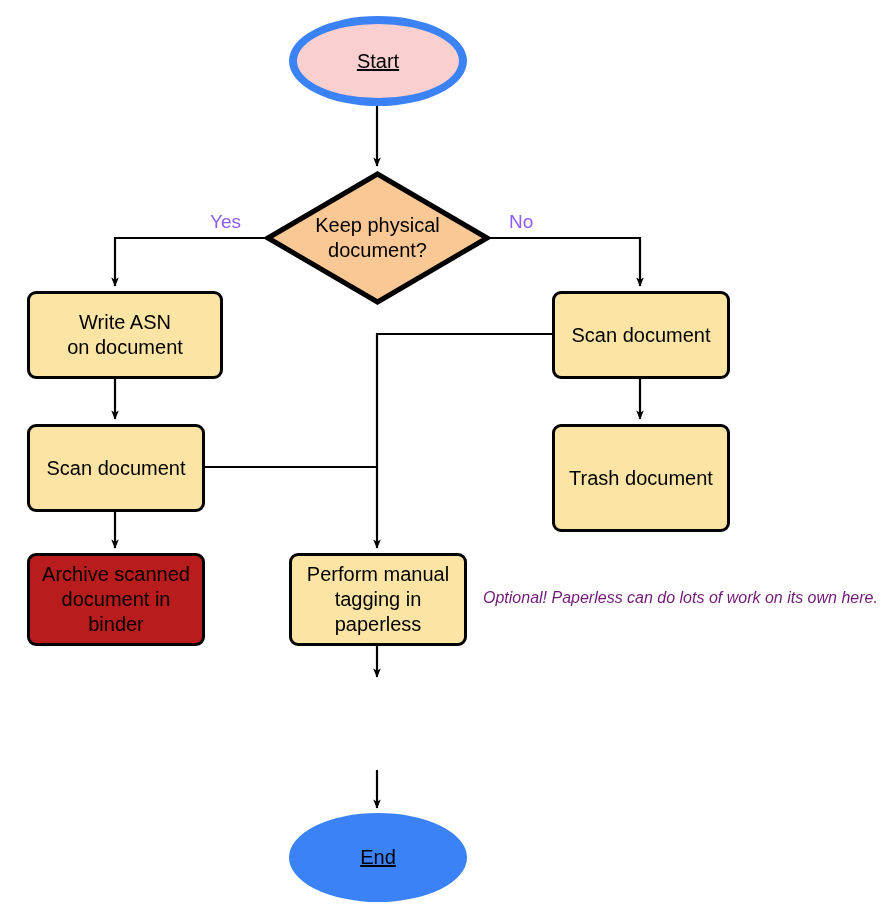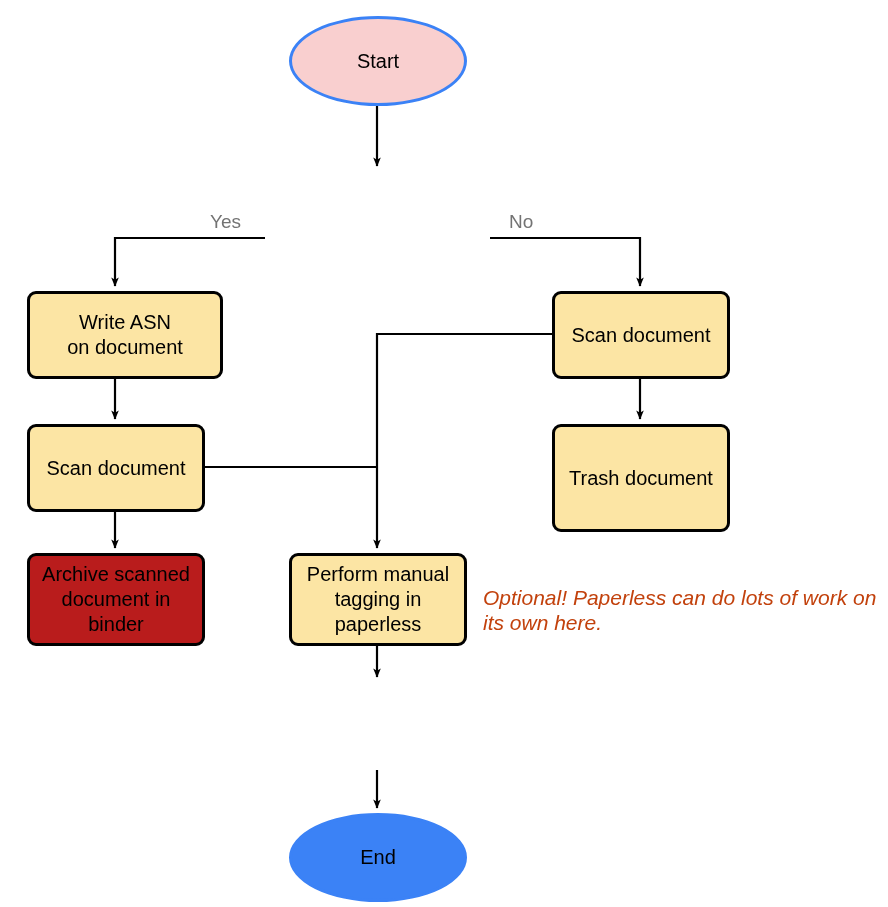--- a/index.html
+++ b/index.html
@@ -31,22 +31,23 @@
     display: flex;
     align-items: center;
     justify-content: center;
     text-align: center;
     color: #000000;
     font-size: 20px;
     line-height: 25px;
     z-index: 3;
   }
   .node-terminal {
-    border: 3px solid #3b82f6;
+    border: 8px solid #3b82f6;
     border-radius: 50%;
+    text-decoration: underline;
   }
   .node-process {
     border: 3px solid #000000;
     border-radius: 9px;
   }
   .node-decision-wrap {
     position: absolute;
     z-index: 3;
     display: flex;
     align-items: center;
@@ -63,30 +64,30 @@
     position: relative;
     z-index: 2;
     text-align: center;
     color: #000000;
     font-size: 20px;
     line-height: 25px;
     white-space: pre-line;
   }
   .edge-label {
     position: absolute;
-    color: #737373;
+    color: #8b5cf6;
     font-size: 19px;
     line-height: 22px;
     z-index: 4;
     white-space: nowrap;
   }
   .annotation {
     position: absolute;
-    color: #c2410c;
-    font-size: 21px;
+    color: #701a75;
+    font-size: 16px;
     line-height: 25px;
     font-style: italic;
     z-index: 4;
   }
   .nodetext {
     white-space: pre-line;
   }
 </style>
 </head>
 <body>
@@ -121,20 +122,27 @@
       <path d="M377,646 L377,677" marker-end="url(#arrow)"></path>
 
       <path d="M377,770 L377,808" marker-end="url(#arrow)"></path>
     </g>
   </svg>
 
   <div class="node node-terminal" style="left:289px; top:16px; width:178px; height:90px; background:#f9cfcf;">
     <span class="nodetext">Start</span>
   </div>
 
+  <div class="node-decision-wrap" style="left:265px; top:171px; width:225px; height:134px;">
+    <svg class="node-decision-shape" viewBox="0 0 225 134" preserveAspectRatio="none" xmlns="http://www.w3.org/2000/svg">
+      <polygon points="112.5,3 222,67 112.5,131 3,67" fill="#fac895" stroke="#000000" stroke-width="5" stroke-linejoin="miter"></polygon>
+    </svg>
+    <span class="node-decision-label">Keep physical
+document?</span>
+  </div>
 
   <div class="edge-label" style="left:210px; top:211px;">
     <span>Yes</span>
   </div>
   <div class="edge-label" style="left:509px; top:211px;">
     <span>No</span>
   </div>
 
   <div class="node node-process" style="left:27px; top:291px; width:196px; height:88px; background:#fce5a4;">
     <span class="nodetext">Write ASN

